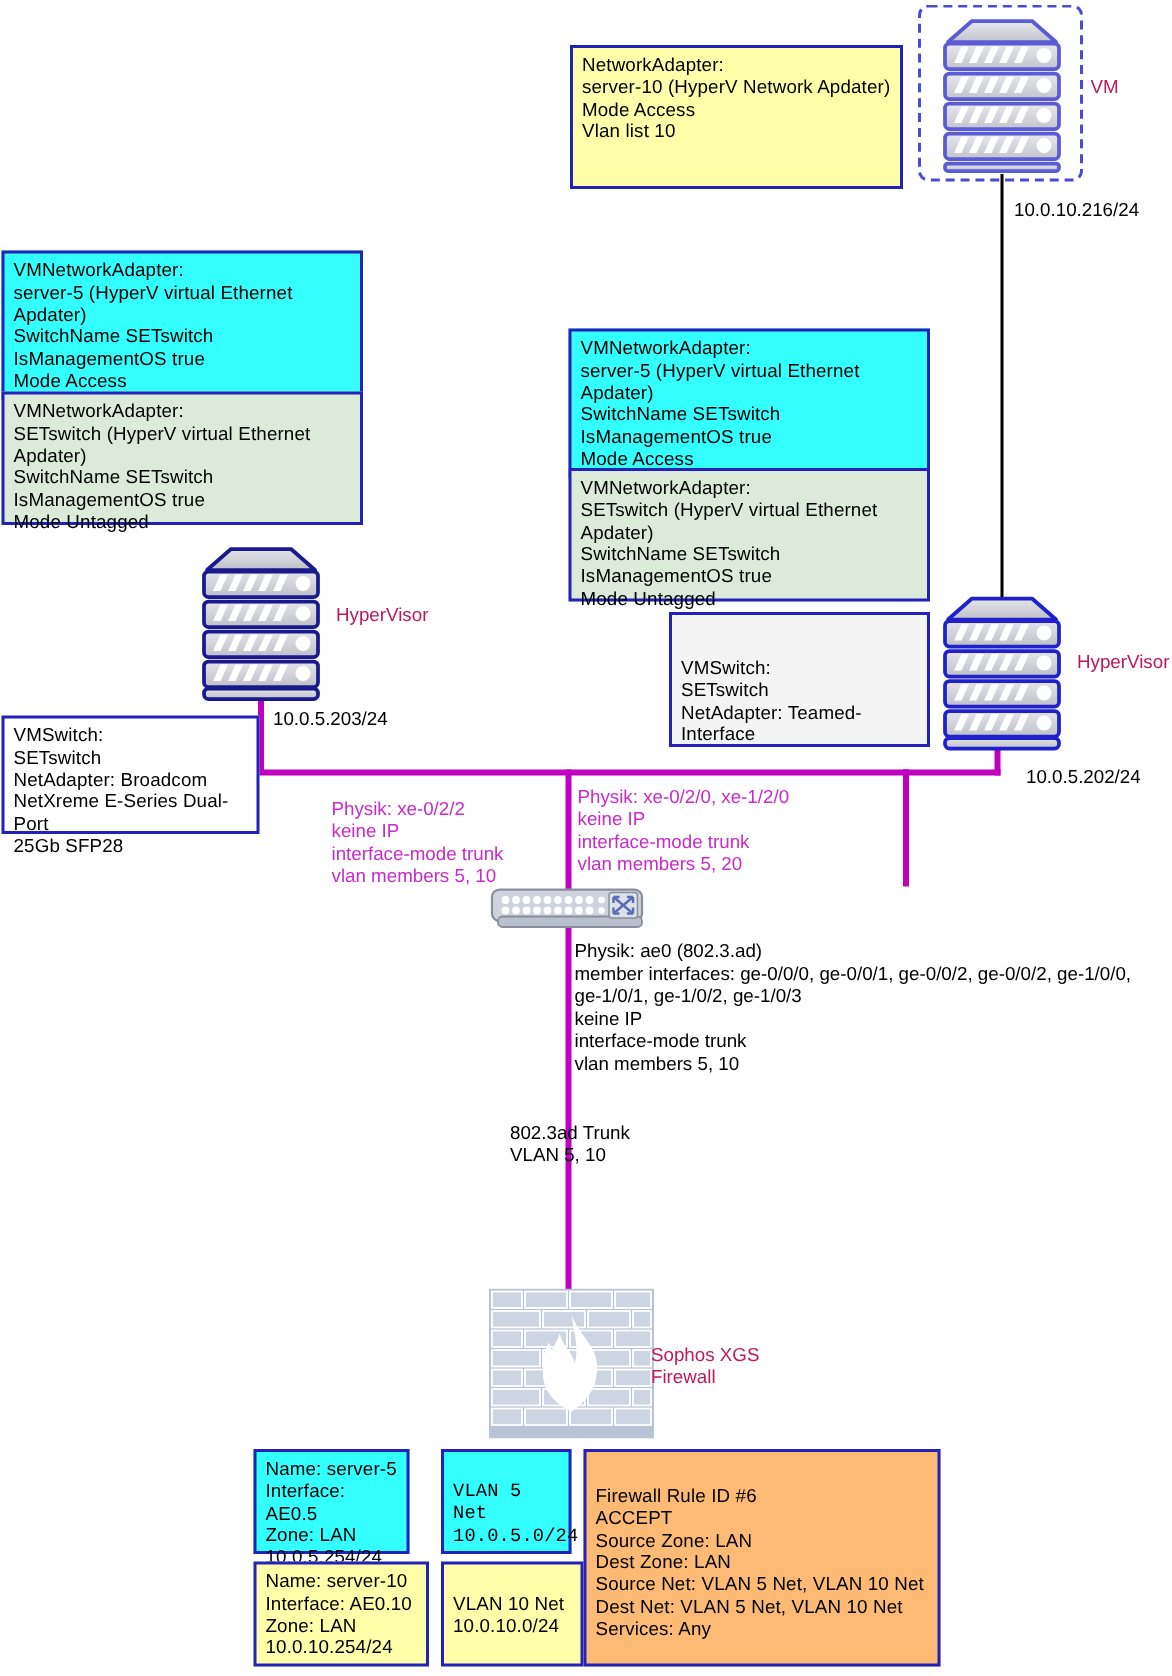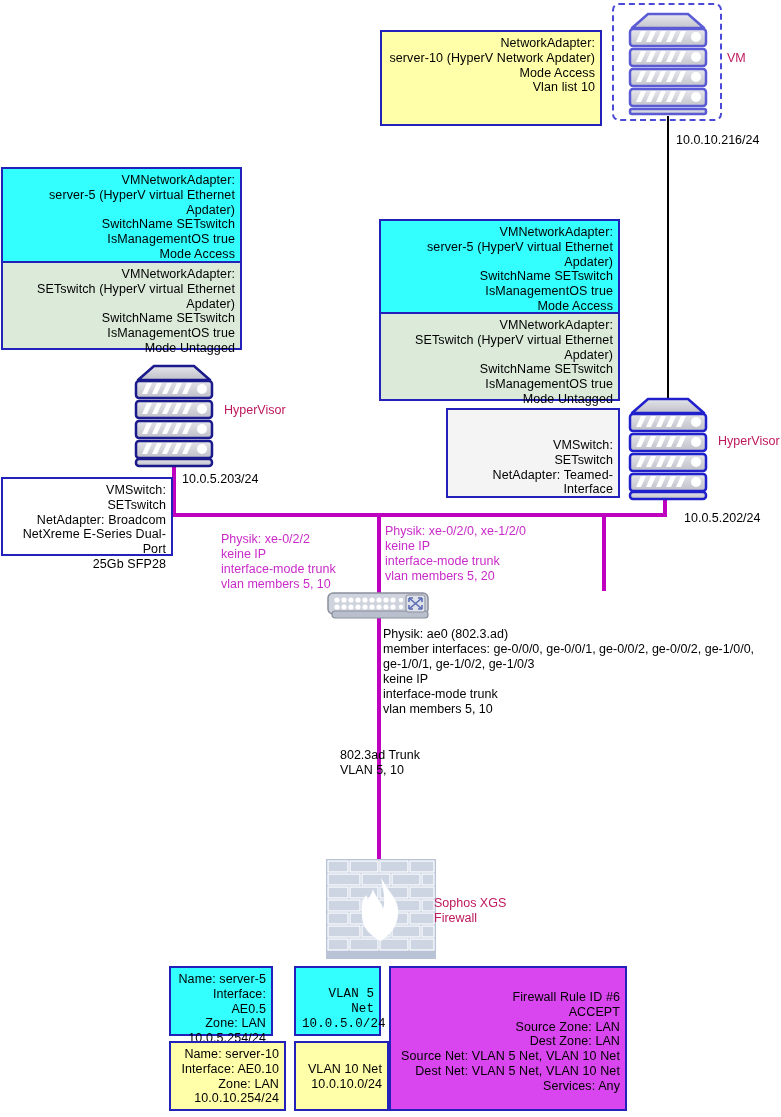--- a/index.html
+++ b/index.html
@@ -20,28 +20,27 @@
   .box {
     position: absolute;
     box-sizing: border-box;
     border: 2px solid #2222bb;
     font-size: 12.5px;
     line-height: 14.8px;
     color: #000000;
     padding: 4px 5px 4px 6px;
     white-space: pre-line;
     letter-spacing: 0.1px;
-    text-align: right;
   }
   .box-yellow  { background: #ffffaa; }
   .box-cyan    { background: #33ffff; }
   .box-green   { background: #dbead9; }
   .box-white   { background: #f4f4f4; }
   .box-plain   { background: #ffffff; }
-  .box-bluegrey{ background: #d946ef; }
+  .box-bluegrey{ background: #fdba74; }
 
   .label-blue {
     position: absolute;
     color: #be185d;
     font-size: 12.5px;
     line-height: 14.5px;
     white-space: pre-line;
   }
   .label-black {
     position: absolute;

